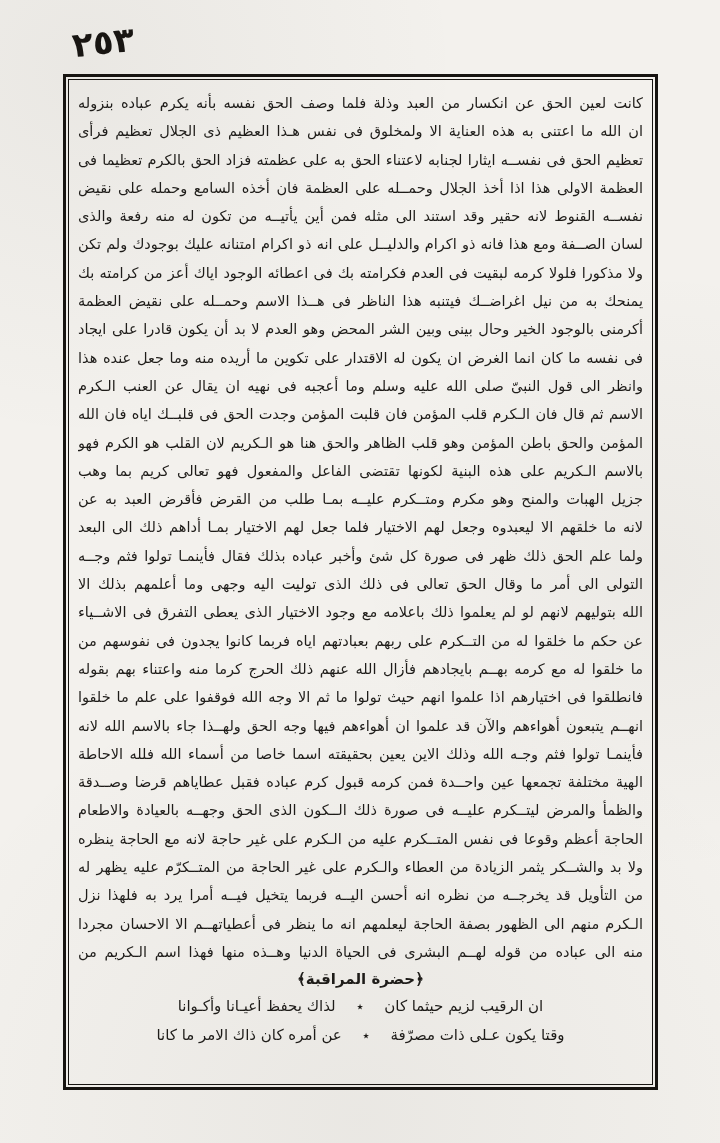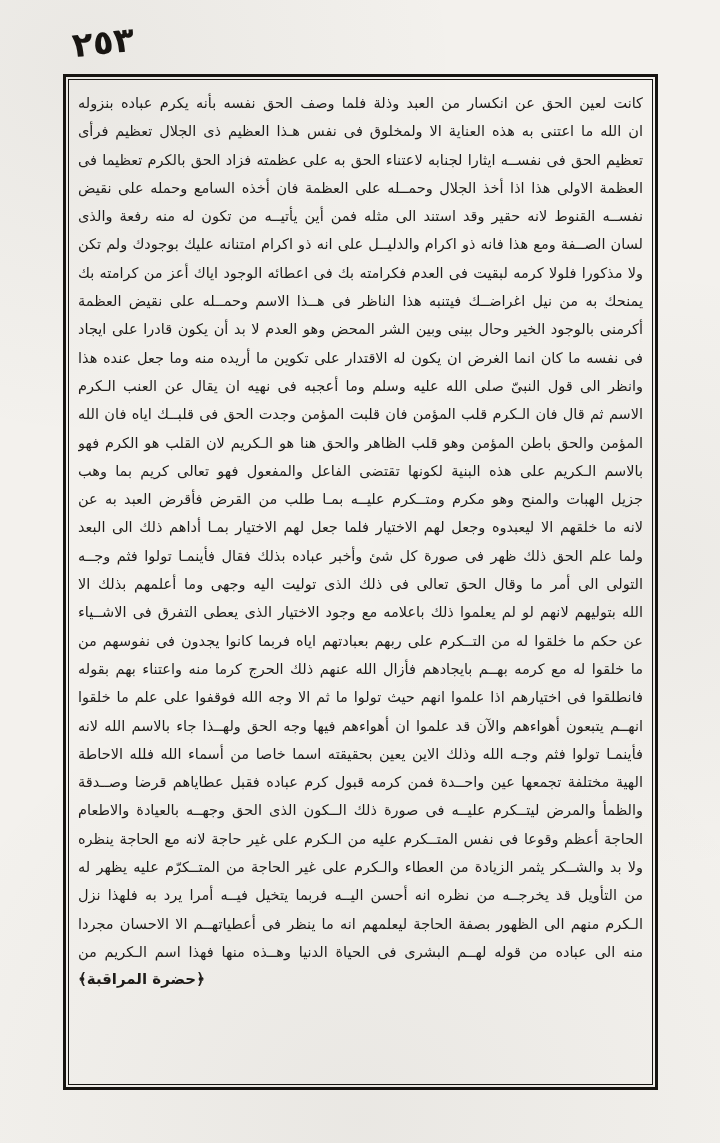--- a/index.html
+++ b/index.html
@@ -54,21 +54,21 @@
     word-spacing: 0.5px;
     white-space: normal;
   }
   .line.short {
     text-align-last: right;
     -moz-text-align-last: right;
   }
   .section-heading {
     height: 26px;
     line-height: 26px;
-    text-align: left;
+    text-align: center;
     font-size: 15px;
     font-weight: bold;
   }
   .verse-line {
     height: 29px;
     line-height: 29px;
     text-align: center;
     font-size: 15px;
     white-space: nowrap;
   }
@@ -121,17 +121,29 @@
           <div class="line">من التأويل قد يخرجــه من نظره انه أحسن اليــه فربما يتخيل فيــه أمرا يرد به فلهذا نزل الحق الى عباده فى طلب</div>
           <div class="line">الـكرم منهم الى الظهور بصفة الحاجة ليعلمهم انه ما ينظر فى أعطياتهــم الا الاحسان مجردا فهى بشرى من الله جاءت</div>
           <div class="line">منه الى عباده من قوله لهــم البشرى فى الحياة الدنيا وهــذه منها فهذا اسم الـكريم من حضرة الـكرم فبكرمه</div>
         </div>
 
 
       <div class="section-heading">
         <span>﴿</span><span>حضرة المراقبة</span><span>﴾</span>
       </div>
 
+      <div>
+          <div class="verse-line">
+          <span class="hemistich">ان الرقيب لزيم حيثما كان</span>
+          <span class="verse-sep">٭</span>
+          <span class="hemistich">لذاك يحفظ أعيـانا وأكـوانا</span>
+        </div>
+          <div class="verse-line">
+          <span class="hemistich">وقتا يكون عـلى ذات مصرّفة</span>
+          <span class="verse-sep">٭</span>
+          <span class="hemistich">عن أمره كان ذاك الامر ما كانا</span>
+        </div>
+        </div>
 
     </div>
   </div>
 
 </div>
 
 </body></html>

